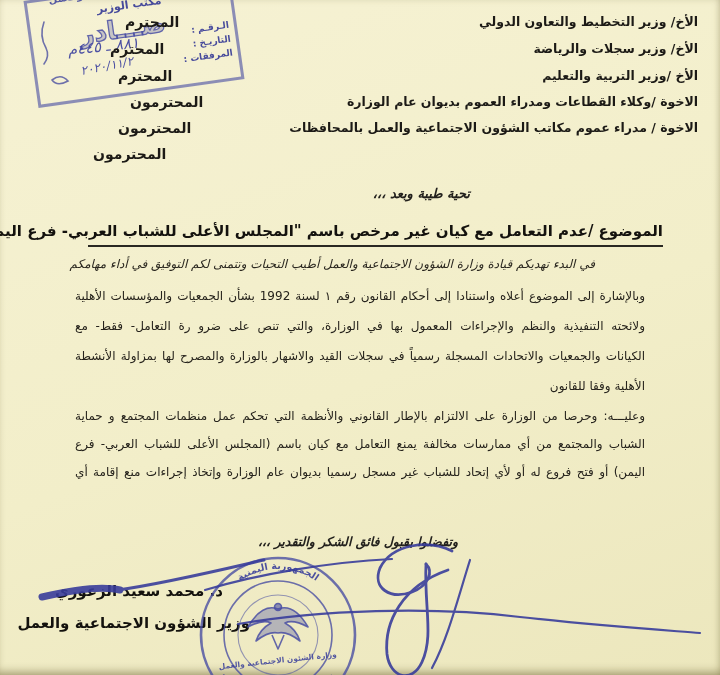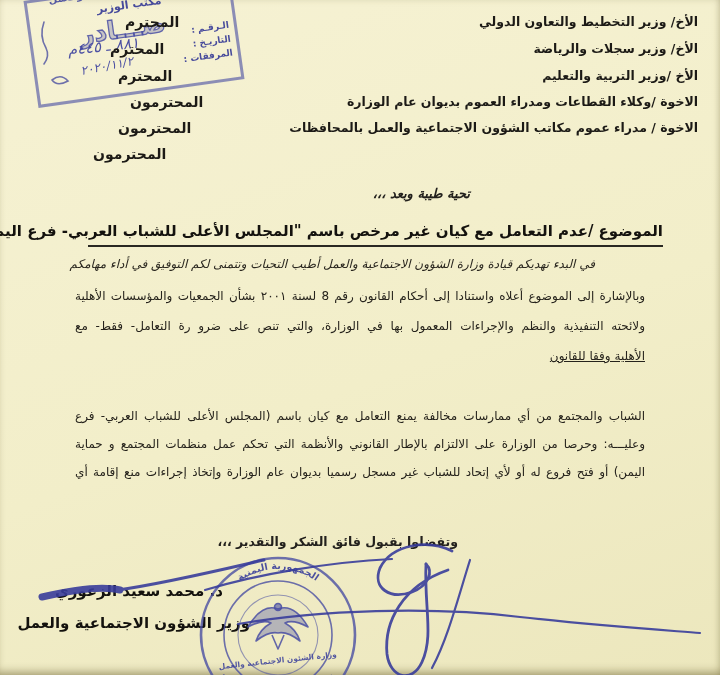--- a/index.html
+++ b/index.html
@@ -43,25 +43,25 @@
   .greeting{position:absolute; top:186px; left:320px; width:150px; text-align:right;
     font-size:13px; font-style:italic; font-weight:600; direction:rtl; white-space:nowrap;}
   .subject{position:absolute; top:222px; left:88px; width:575px; text-align:center;
     font-size:15px; font-weight:700; direction:rtl; white-space:nowrap;
     padding-bottom:5px; border-bottom:2px solid #2a2822; color:#14120e;}
   .opening{position:absolute; top:257px; left:105px; width:490px; text-align:left;
     font-size:12px; font-style:italic; direction:rtl; white-space:nowrap; color:#2a271f;}
   .para{position:absolute; left:75px; width:570px; direction:rtl;}
   .para .pline{font-size:12px; color:#26231c; text-align:justify; text-align-last:justify;
     overflow:hidden;}
-  .para .pline.end{text-align-last:right;text-decoration:underline;}
+  .para .pline.end{text-align-last:right;}
   .p1{top:283px;} .p1 .pline{height:30px; line-height:26px;}
   .p2{top:404px;} .p2 .pline{height:28px; line-height:24px;}
-  .closing{position:absolute; top:534px; left:248px; width:210px; text-align:center;
-    font-size:12.5px; font-weight:600; direction:rtl; white-space:nowrap;}
+  .closing{position:absolute; top:534px; left:248px; width:210px; text-align:right;
+    font-size:12.5px; font-style:italic; font-weight:600; direction:rtl; white-space:nowrap;}
   
   .sig-name{position:absolute; top:582px; left:40px; width:198px; text-align:center;
     font-size:15px; font-weight:700; direction:rtl; white-space:nowrap; color:#14120e; z-index:2;}
   .sig-title{position:absolute; top:614px; left:28px; width:222px; text-align:center;
     font-size:15px; font-weight:700; direction:rtl; white-space:nowrap; color:#14120e; z-index:2;}
   .seal-svg{position:absolute; left:190px; top:551px; width:175px; height:124px; z-index:3; pointer-events:none;}
   .ink-svg{position:absolute; left:0; top:0; width:720px; height:675px; z-index:4; pointer-events:none;}
 </style>
 </head>
 <body>
@@ -105,28 +105,29 @@
     <div class="row" style="top:146px">
       <span class="hon" style="left:93px">المحترمون</span>
     </div>
   </div>
 
   <div class="greeting">تحية طيبة وبعد ،،،</div>
   <div class="subject">الموضوع /عدم التعامل مع كيان غير مرخص باسم "المجلس الأعلى للشباب العربي- فرع اليمن</div>
   <div class="opening">في البدء تهديكم قيادة وزارة الشؤون الاجتماعية والعمل أطيب التحيات وتتمنى لكم التوفيق في أداء مهامكم</div>
 
   <div class="para p1">
-    <div class="pline">وبالإشارة إلى الموضوع أعلاه واستنادا إلى أحكام القانون رقم 8 لسنة ٢٠٠١ بشأن الجمعيات والمؤسسات الأهلية</div>
+    <div class="pline">وبالإشارة إلى الموضوع أعلاه واستنادا إلى أحكام القانون رقم ١ لسنة 1992 بشأن الجمعيات والمؤسسات الأهلية</div>
     <div class="pline">ولائحته التنفيذية والنظم والإجراءات المعمول بها في الوزارة، والتي تنص على ضرو رة التعامل- فقط- مع</div>
+    <div class="pline">الكيانات والجمعيات والاتحادات المسجلة رسمياً في سجلات القيد والاشهار بالوزارة والمصرح لها بمزاولة الأنشطة</div>
     <div class="pline end">الأهلية وفقا للقانون</div>
   </div>
 
   <div class="para p2">
+    <div class="pline">وعليـــه: وحرصا من الوزارة على الالتزام بالإطار القانوني والأنظمة التي تحكم عمل منظمات المجتمع و حماية</div>
     <div class="pline">الشباب والمجتمع من أي ممارسات مخالفة يمنع التعامل مع كيان باسم (المجلس الأعلى للشباب العربي- فرع</div>
-    <div class="pline">وعليـــه: وحرصا من الوزارة على الالتزام بالإطار القانوني والأنظمة التي تحكم عمل منظمات المجتمع و حماية</div>
     <div class="pline">اليمن) أو فتح فروع له أو لأي إتحاد للشباب غير مسجل رسميا بديوان عام الوزارة وإتخاذ إجراءات منع إقامة أي</div>
   </div>
 
   <div class="closing">وتفضلوا بقبول فائق الشكر والتقدير ،،،</div>
 
   <div class="sig-name">د. محمد سعيد الزعوري</div>
   <div class="sig-title">وزير الشؤون الاجتماعية والعمل</div>
 
   <svg class="seal-svg" viewBox="0 0 175 124">
     <g stroke="rgba(74,79,163,0.8)" fill="none">

